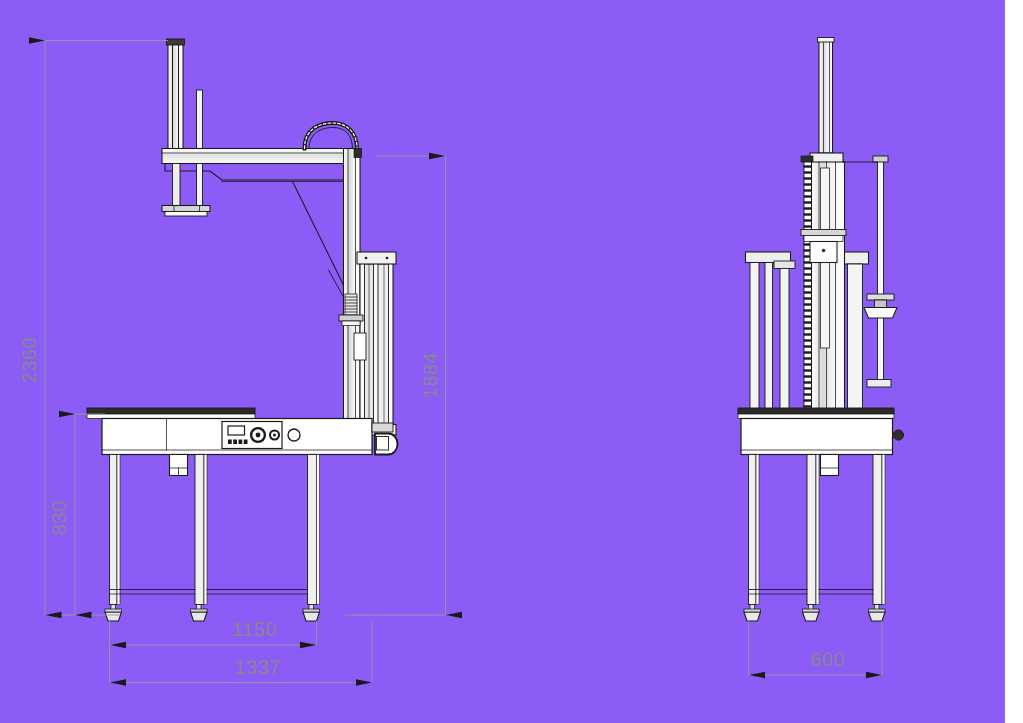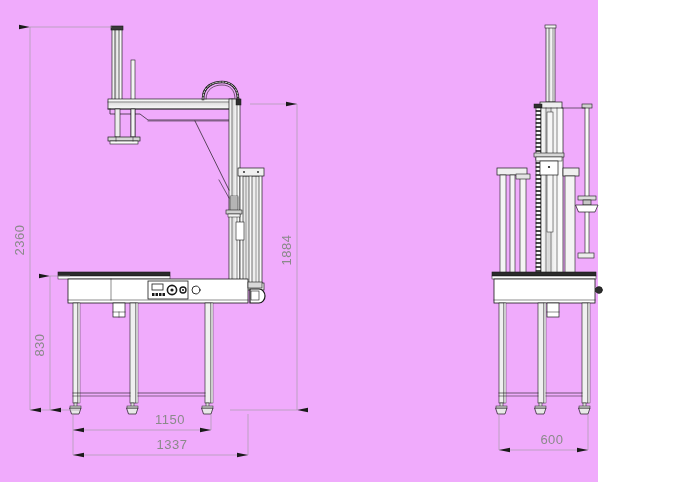--- a/index.html
+++ b/index.html
@@ -1,18 +1,18 @@
 <!DOCTYPE html>
 <html><head>
 <meta charset="utf-8">
 <style>
   html,body{margin:0;padding:0;background:#ffffff;}
   body{width:682px;height:482px;overflow:hidden;
        font-family:"Liberation Sans",sans-serif;}
-  #sheet{position:relative;width:598px;height:482px;background:#f0abfc;}
+  #sheet{position:relative;width:670px;height:482px;background:#8b5cf6;}
   svg{display:block;}
   .dimtext{font-family:"Liberation Sans",sans-serif;font-size:13px;fill:#8a8a8a;letter-spacing:0.5px;}
   .dimtext-v{font-family:"Liberation Sans",sans-serif;font-size:13px;fill:#8a8a8a;letter-spacing:0.5px;}
 </style>
 </head>
 <body>
 
 <div id="sheet">
 <svg width="682" height="482" viewBox="0 0 682 482">
 

